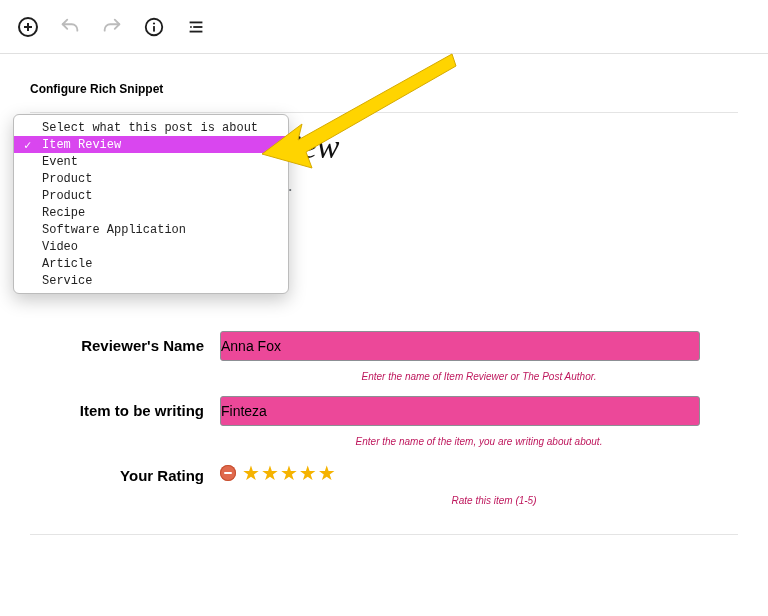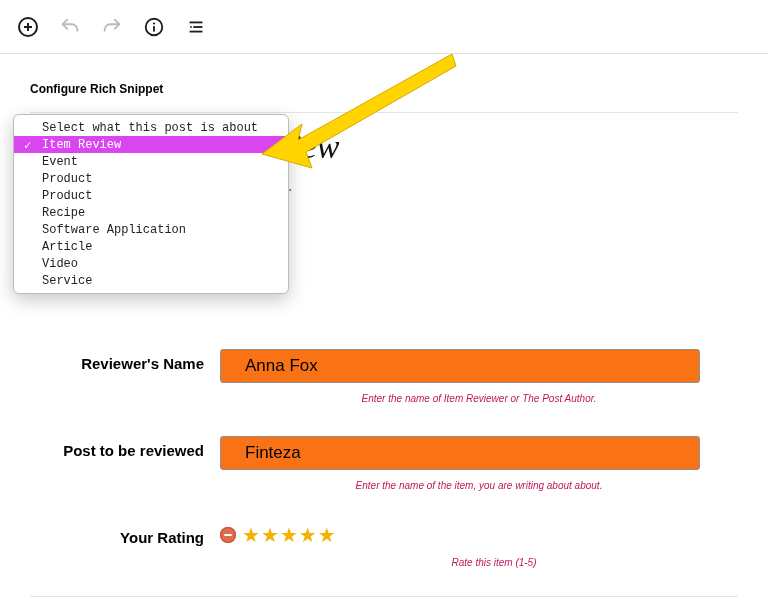--- a/index.html
+++ b/index.html
@@ -56,39 +56,39 @@
     font-size: 17px;
     font-style: italic;
     color: #6c7277;
     position: absolute;
     left: 262px;
     top: 176px;
   }
   .row {
     display: flex;
     align-items: flex-start;
-    margin-top: 32px;
+    margin-top: 14px;
   }
   .row-label {
     width: 190px;
     text-align: right;
     font-weight: 700;
     font-size: 15px;
     padding-top: 6px;
     padding-right: 16px;
   }
   .row-field { flex: 1; }
   .txt {
     width: 100%;
     max-width: 480px;
-    padding: 6px 24px;
-    font-size: 17px;
+    padding: 6px 0;
+    font-size: 14px;
     border: 1px solid #8c8f94;
     border-radius: 3px;
-    background: #f97316;
+    background: #ec4899;
   }
   .help {
     font-style: italic;
     color: #be185d;
     font-size: 10px;
     margin-top: 10px;
     text-align: center;
   }
   .spacer-top { height: 190px; }
   .rating-holder {
@@ -196,21 +196,21 @@
 
   <div class="row">
     <div class="row-label">Reviewer's Name</div>
     <div class="row-field">
       <input class="txt" value="Anna Fox" style="">
       <div class="help">Enter the name of Item Reviewer or The Post Author.</div>
     </div>
   </div>
 
   <div class="row">
-    <div class="row-label">Post to be reviewed</div>
+    <div class="row-label">Item to be writing</div>
     <div class="row-field">
       <input class="txt" value="Finteza" style="">
       <div class="help">Enter the name of the item, you are writing about about.</div>
     </div>
   </div>
 
   <div class="row">
     <div class="row-label">Your Rating</div>
     <div class="row-field">
       <div class="rating-holder">
@@ -230,22 +230,22 @@
 <div class="partial-sub">tion.</div>
 
 <div class="dropdown">
     <div class="dd-item">Select what this post is about</div>
     <div class="dd-item selected">Item Review</div>
     <div class="dd-item">Event</div>
     <div class="dd-item">Product</div>
     <div class="dd-item">Product</div>
     <div class="dd-item">Recipe</div>
     <div class="dd-item">Software Application</div>
+    <div class="dd-item">Video</div>
     <div class="dd-item">Article</div>
-    <div class="dd-item">Video</div>
     <div class="dd-item">Service</div>
   </div>
 
 <svg class="arrow" width="200" height="130" viewBox="0 0 200 130">
   <defs></defs>
   <g fill="#ffd400" stroke="#d6aa00" stroke-width="1">
     <polygon points="0,110 40,80 36,96 190,10 194,22 44,108 50,124"></polygon>
   </g>
 </svg>
 

